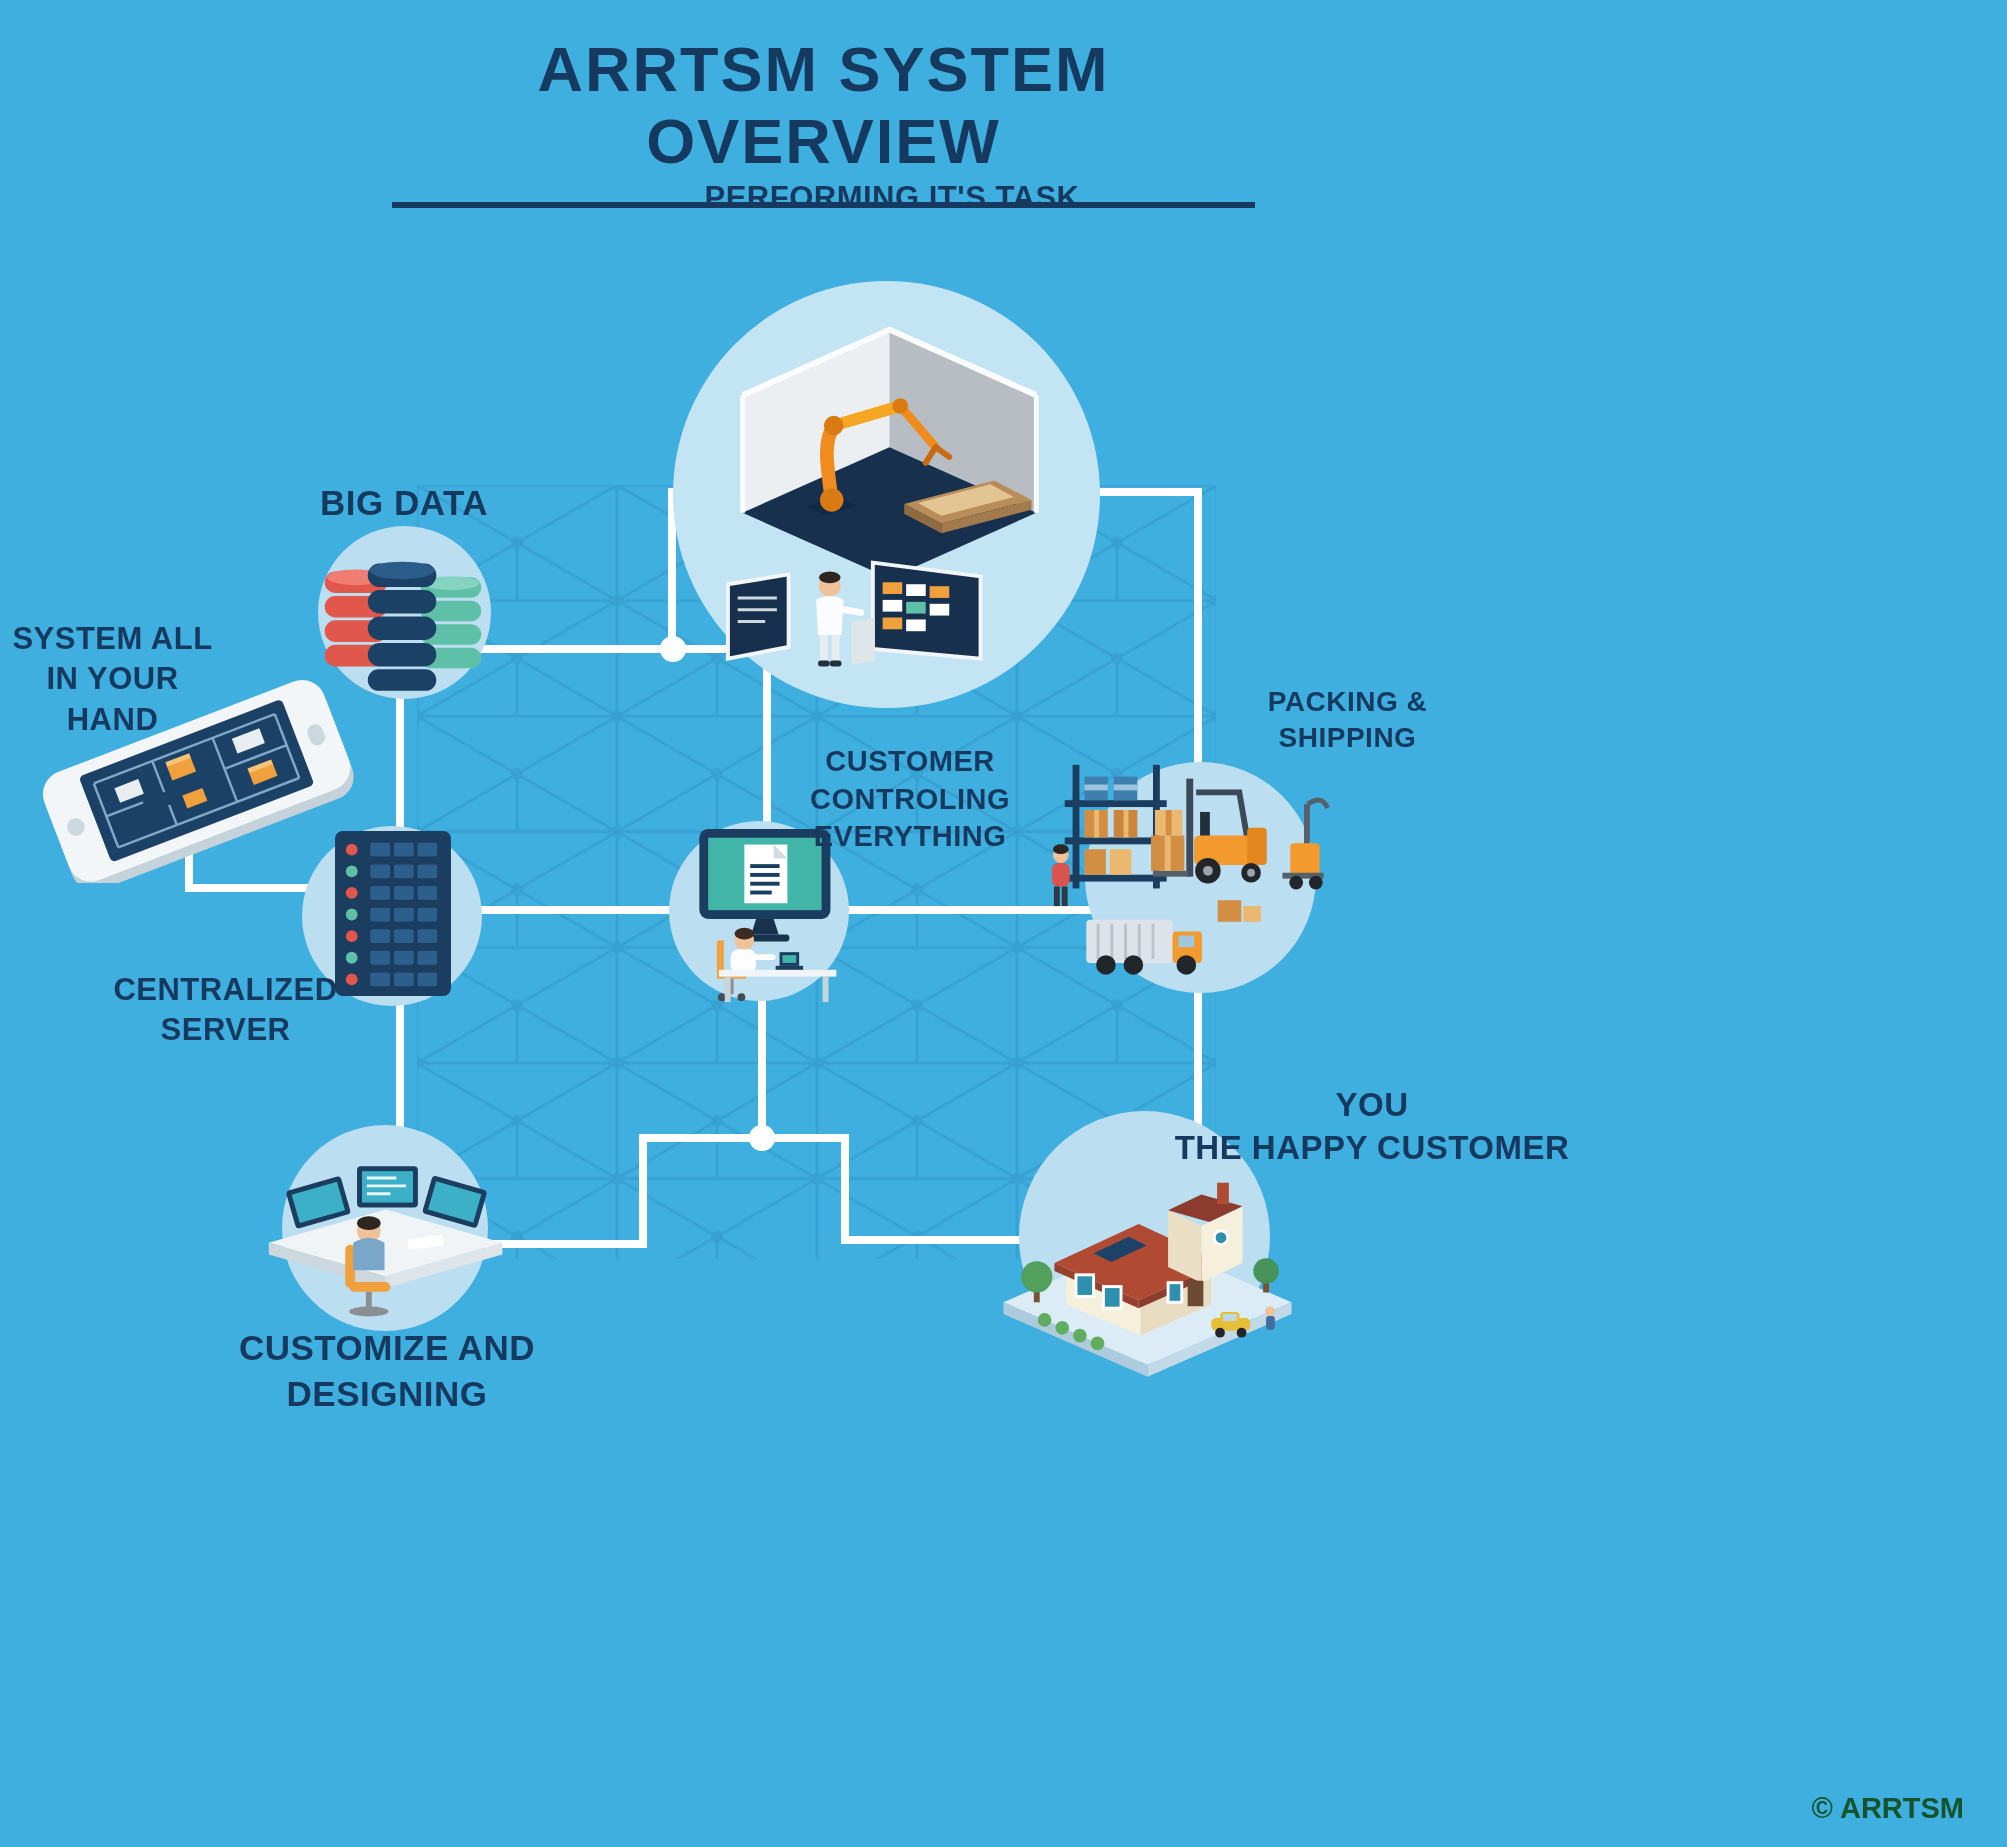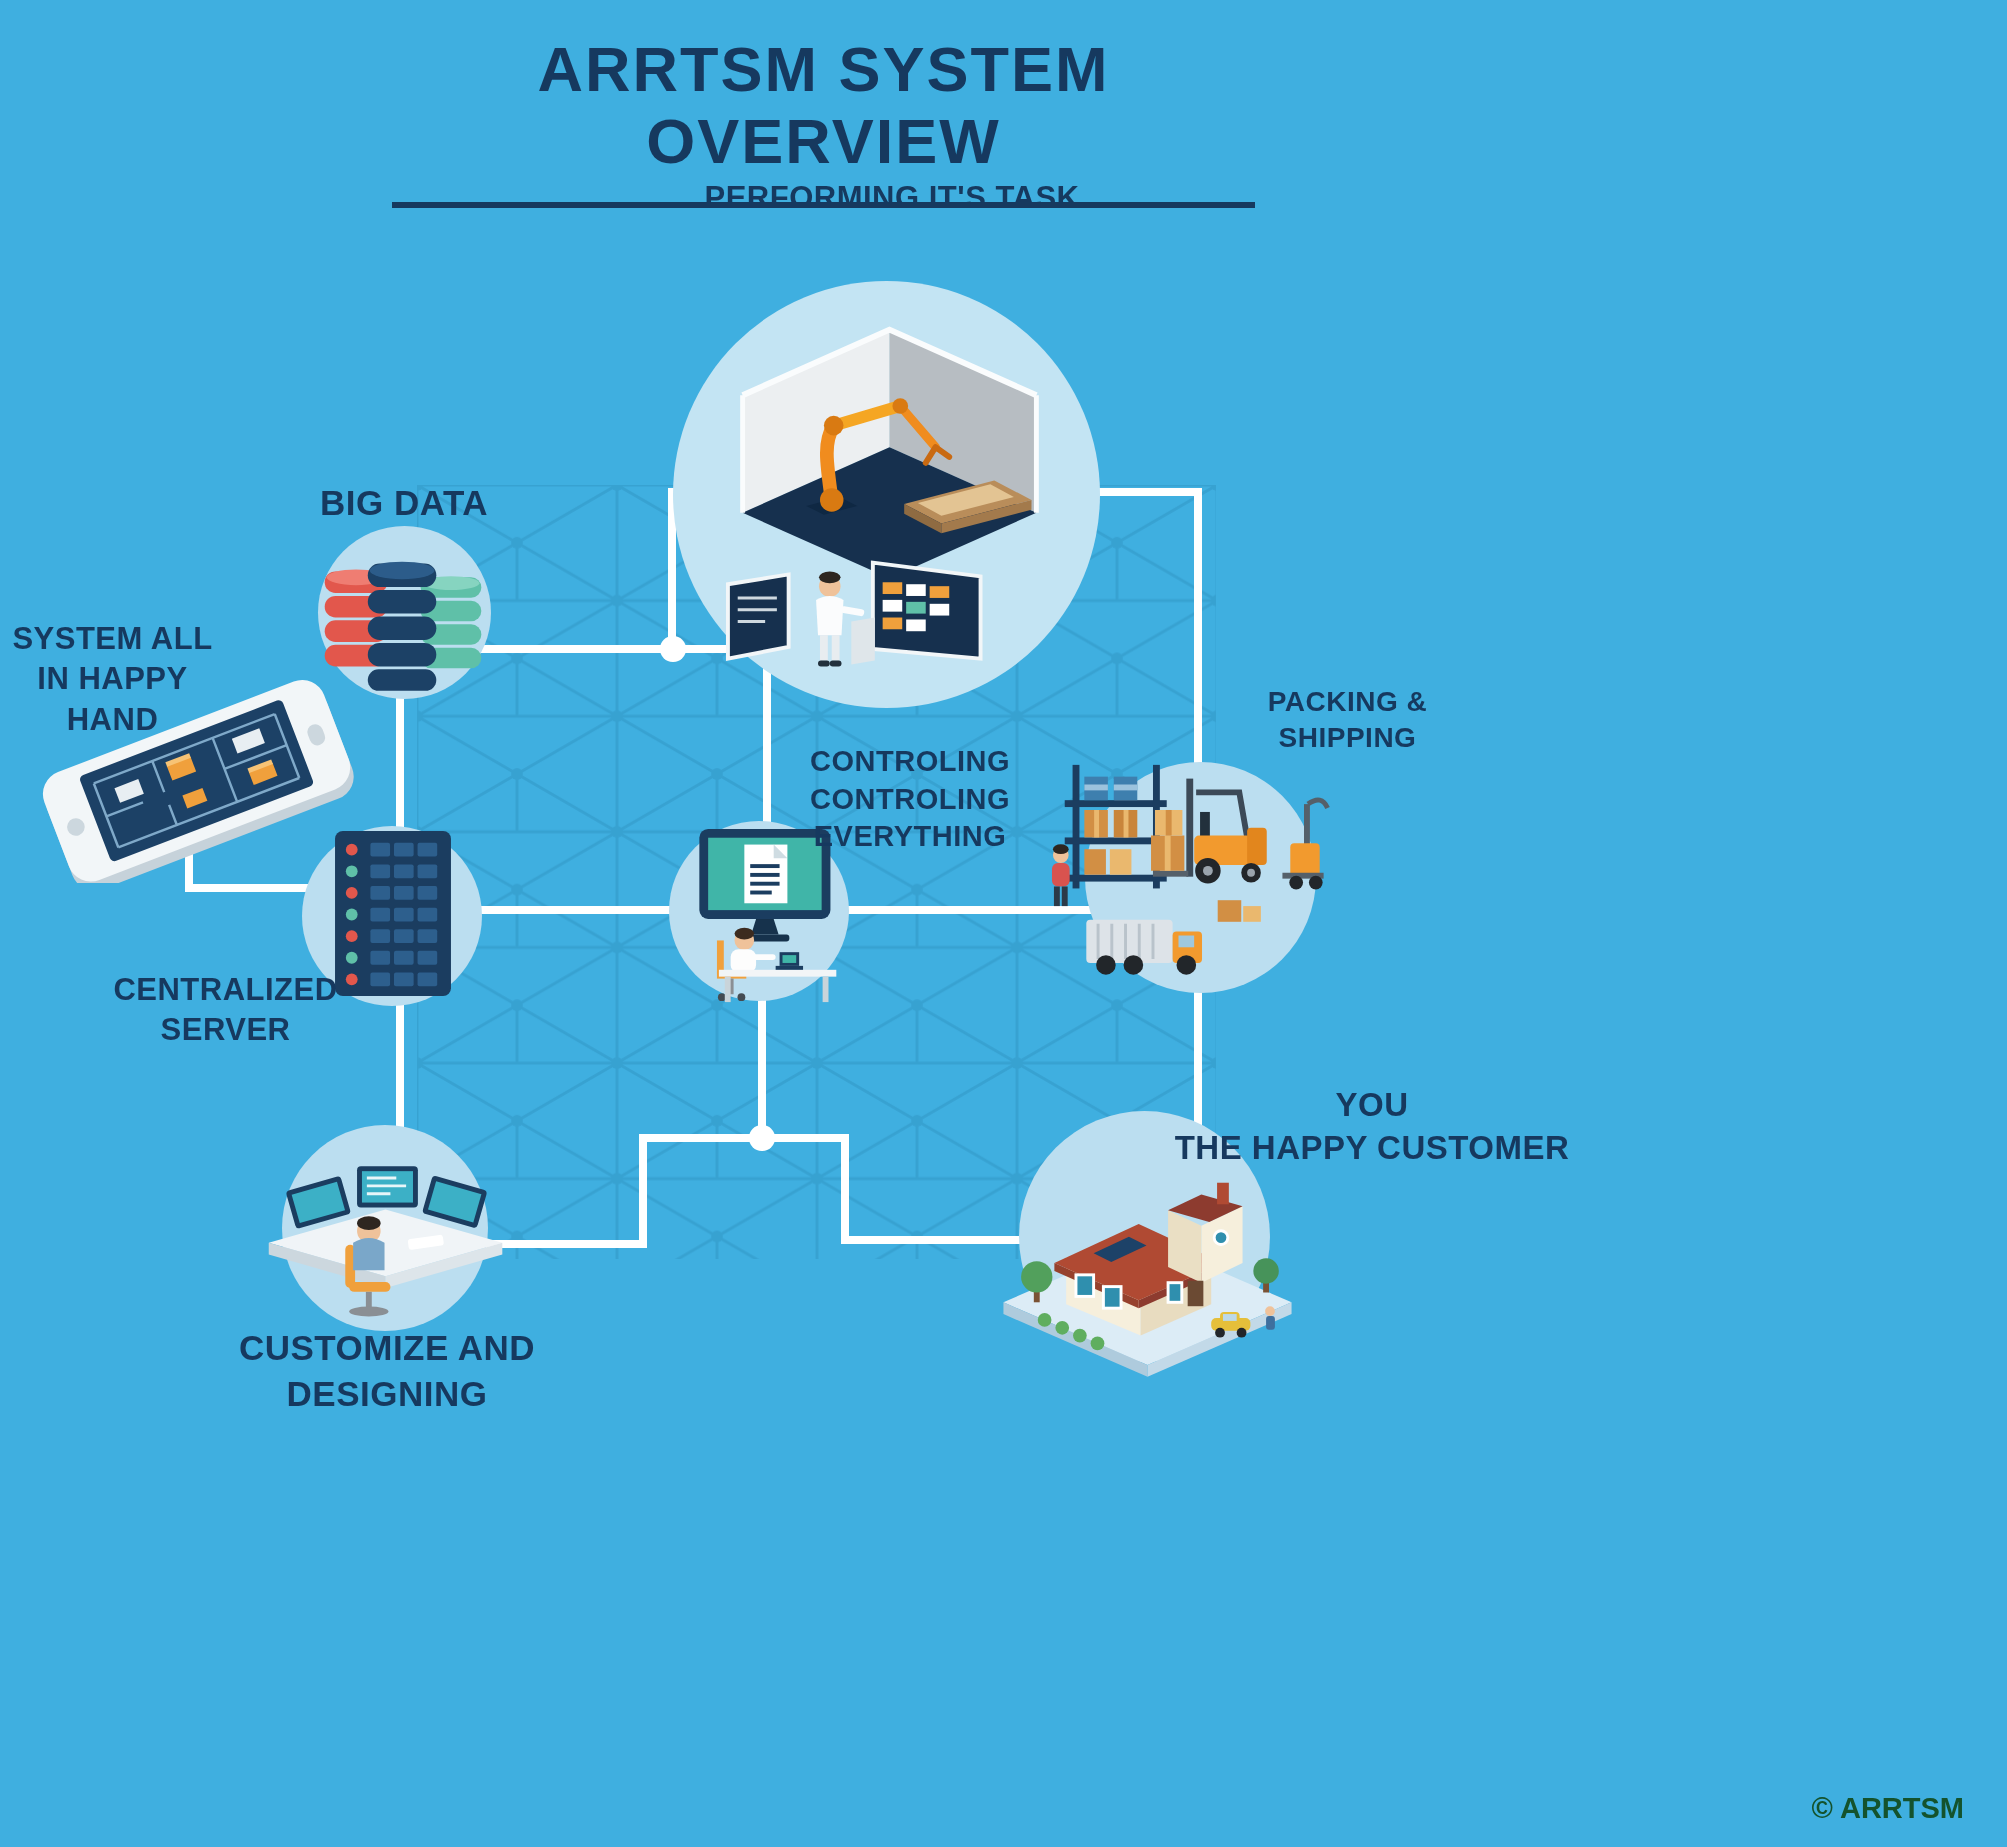--- a/index.html
+++ b/index.html
@@ -81,25 +81,25 @@
   <div class="circle" style="left:1085px;top:762px;width:231px;height:231px;"></div>
   <div class="circle" style="left:1019px;top:1111px;width:251px;height:251px;"></div>
   <div class="circle" style="left:282px;top:1125px;width:206px;height:206px;"></div>
 
   <div class="lbl" style="left:647px;top:178px;width:490px;font-size:31px;">
     <div>PERFORMING IT'S TASK</div>
   </div>
   <div class="lbl" style="left:257px;top:480px;width:294px;font-size:35px;">BIG DATA</div>
   <div class="lbl" style="left:0px;top:619px;width:225px;font-size:31px;">
     <div>SYSTEM ALL</div>
-    <div>IN HAPPY HAND</div>
+    <div>IN YOUR HAND</div>
   </div>
   <div class="lbl" style="left:59px;top:970px;width:333px;font-size:31px;">CENTRALIZED SERVER</div>
   <div class="lbl" style="left:714px;top:743px;width:392px;font-size:29px;">
-    <div>CONTROLING</div>
+    <div>CUSTOMER</div>
     <div>CONTROLING EVERYTHING</div>
   </div>
   <div class="lbl" style="left:1215px;top:684px;width:265px;font-size:28px;">
     <div>PACKING &amp;</div>
     <div>SHIPPING</div>
   </div>
   <div class="lbl" style="left:1166px;top:1084px;width:412px;font-size:33px;">
     <div>YOU</div>
     <div>THE HAPPY CUSTOMER</div>
   </div>

